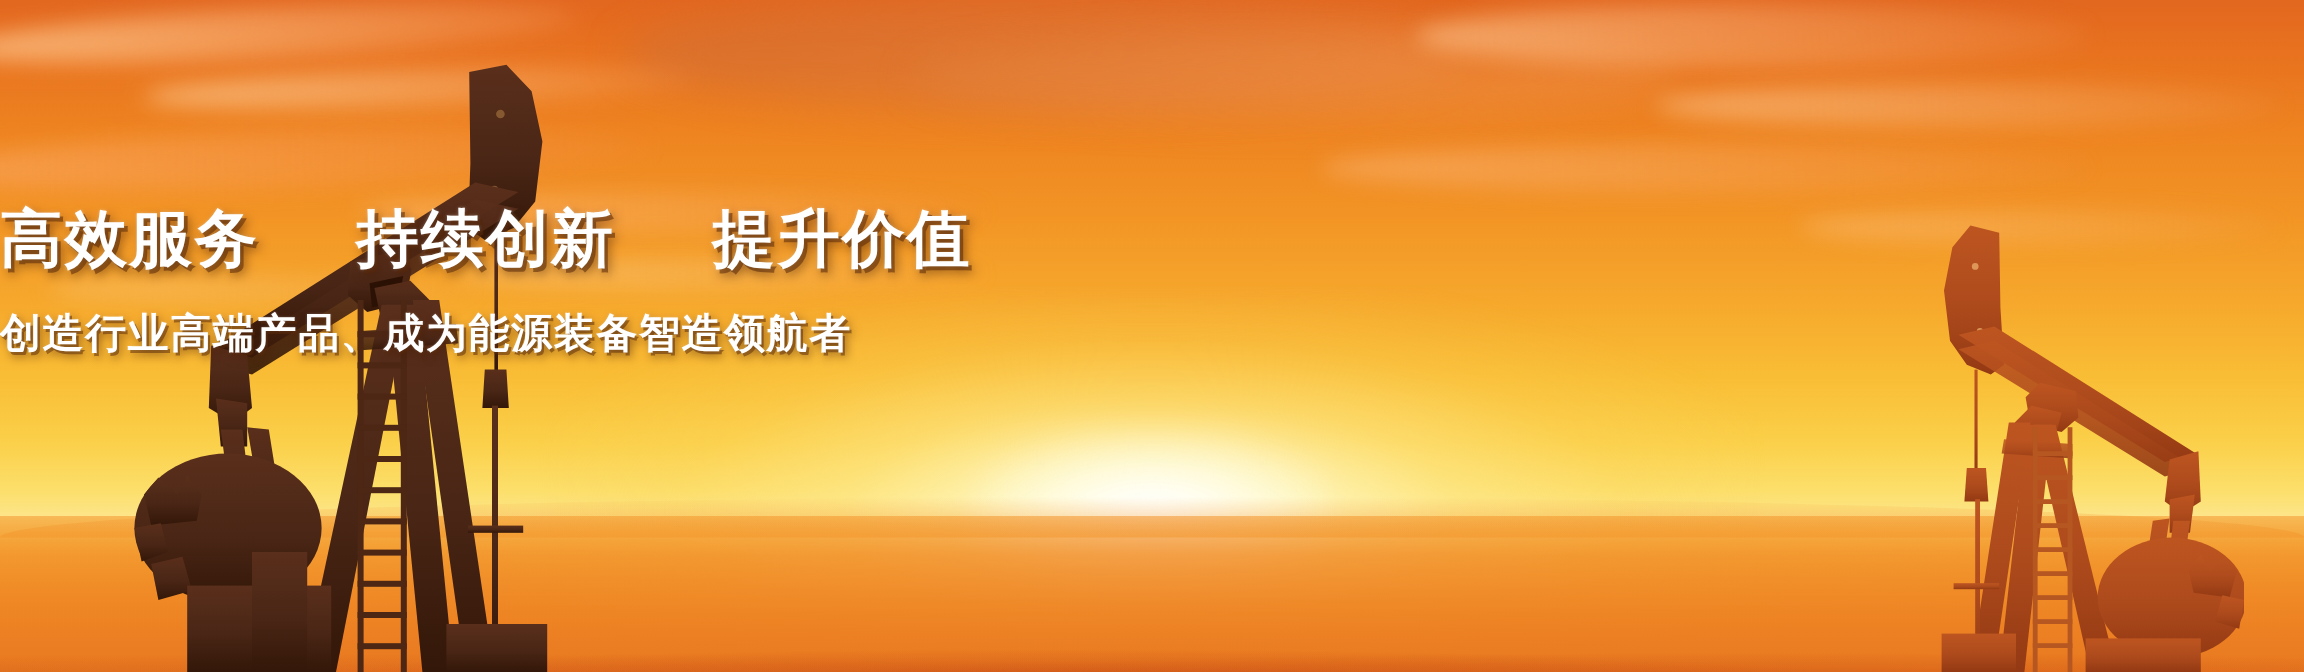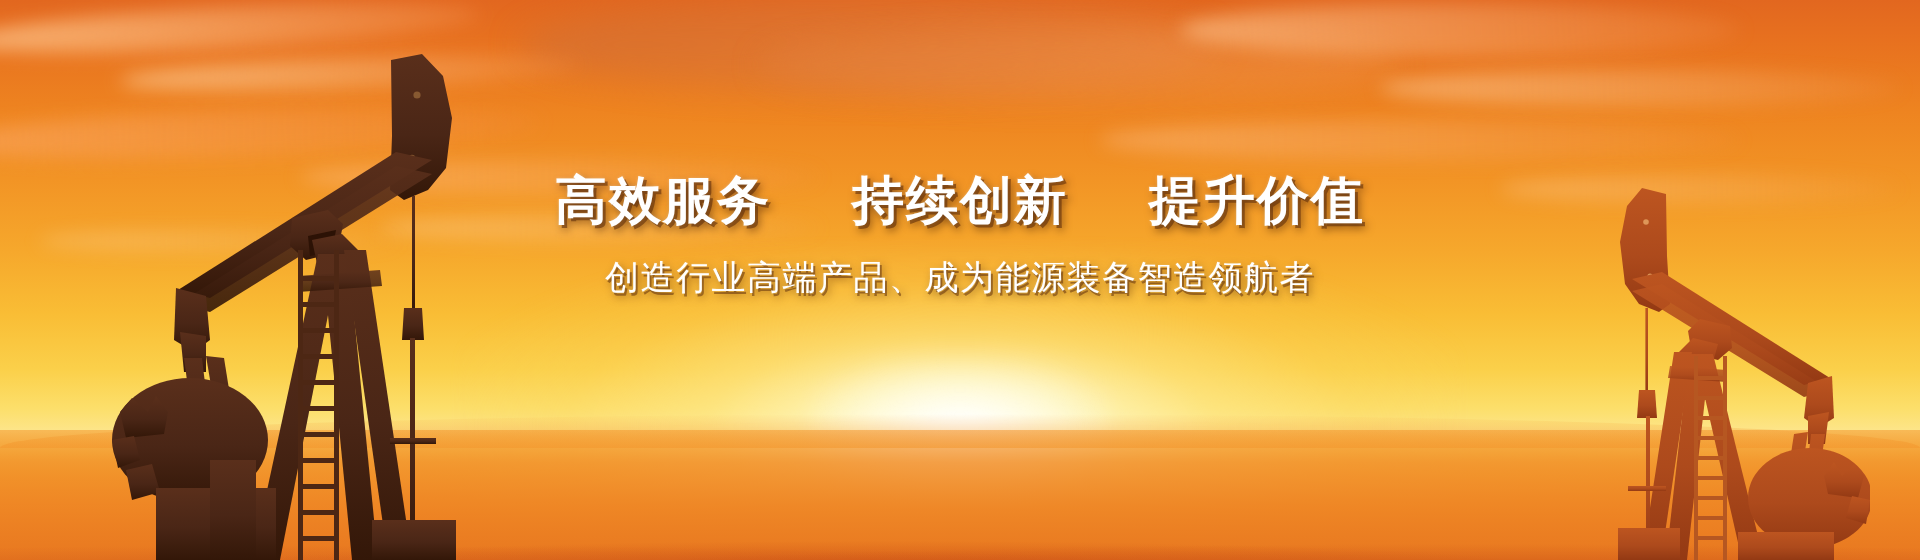--- a/index.html
+++ b/index.html
@@ -120,42 +120,42 @@
 
   
   .pumpjack { position:absolute; pointer-events:none; }
   #pumpjack-left  { left:60px;  top:40px;  width:520px; height:520px; }
   #pumpjack-right { left:1430px; top:180px; width:440px; height:380px; }
 
   
   .text-block {
     position:absolute;
     left:0; right:0; top:168px;
-    text-align:center;
+    text-align:left;
     pointer-events:none;
   }
   .headline {
     font-size:52px;
     font-weight:bold;
     color:#ffffff;
     letter-spacing:2px;
     line-height:1.25;
     text-shadow:
        3px 3px 0 rgba(88,40,10,.55),
        4px 5px 9px rgba(70,30,5,.60),
        0 0 3px rgba(255,255,255,.35);
     white-space:nowrap;
   }
   .headline .seg { display:inline-block; }
   .headline .gap { display:inline-block; width:48px; }
 
   .subline {
     margin-top:22px;
     font-size:34px;
-    font-weight:normal;
+    font-weight:bold;
     color:#ffffff;
     letter-spacing:1.5px;
     text-shadow:
        2px 3px 0 rgba(88,40,10,.50),
        3px 4px 8px rgba(70,30,5,.58),
        0 0 2px rgba(255,255,255,.30);
     white-space:nowrap;
   }
 </style>
 </head>

